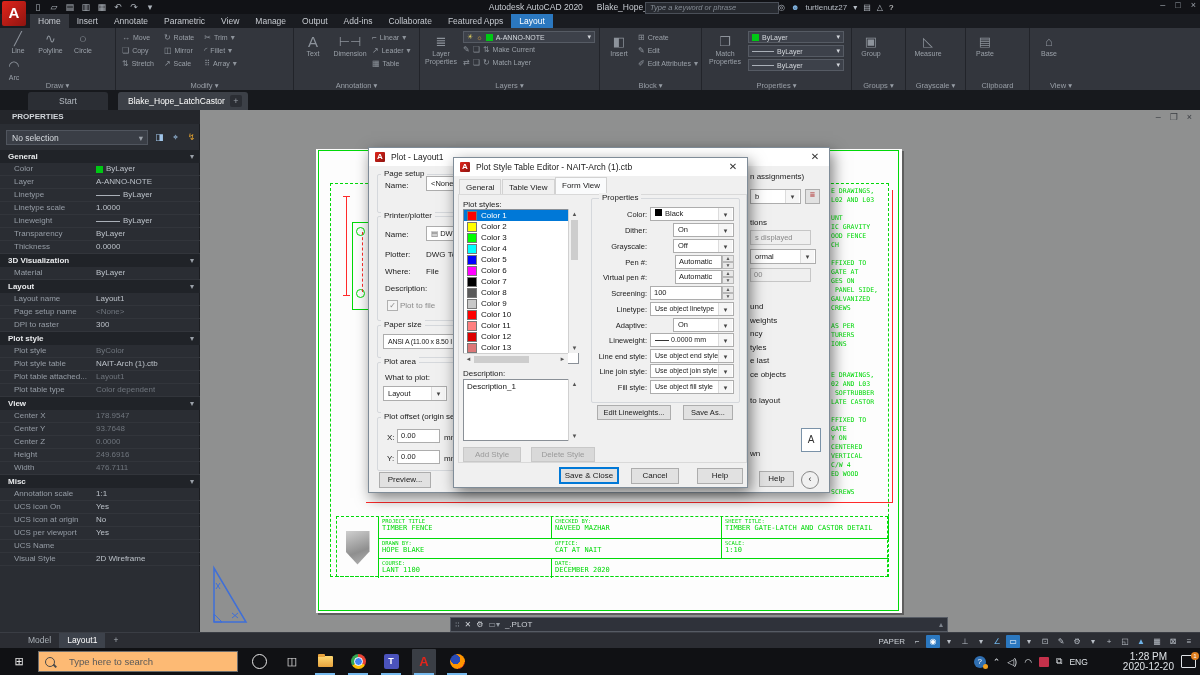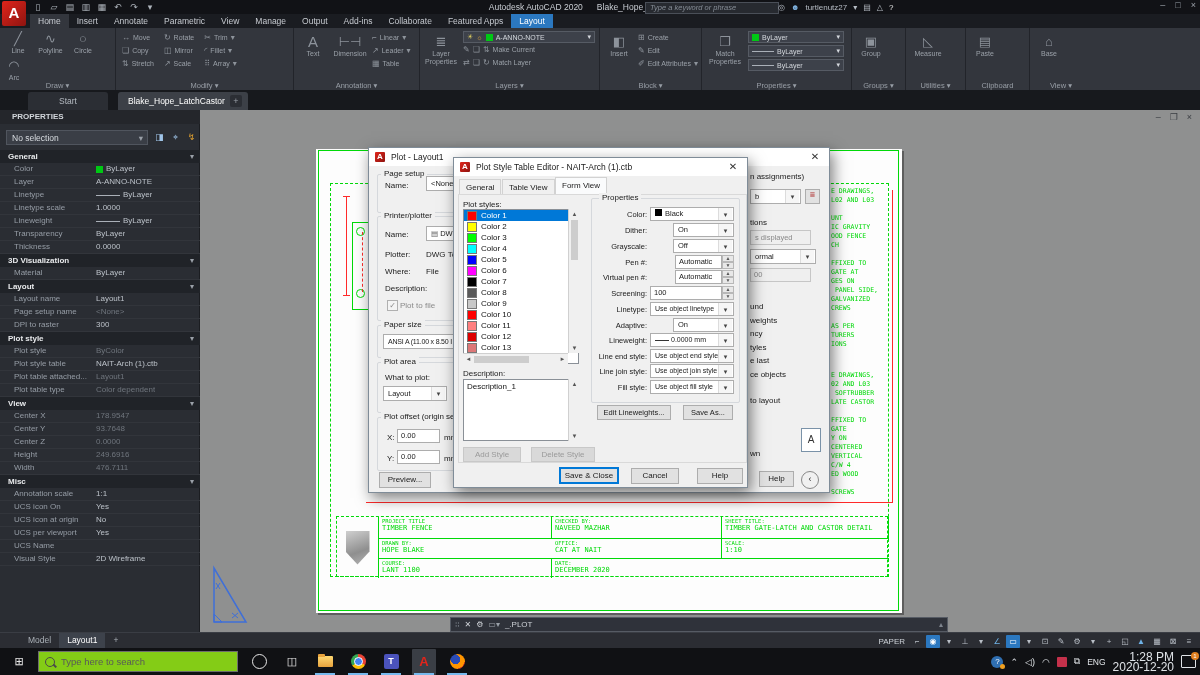--- a/index.html
+++ b/index.html
@@ -122,40 +122,40 @@
   #statusbar{left:0;top:632px;width:1200px;height:16px;background:#2b2d33;border-top:1px solid #3a3d44;box-sizing:border-box;display:flex;align-items:center;}
   .stab{font-size:8.5px;color:#aab0b7;padding:0 8px;height:16px;line-height:15px;}
   .stab.active{background:#3d424b;color:#fff;}
   #sticons{position:absolute;right:4px;top:0;height:16px;display:flex;align-items:center;gap:2px;}
   #sticons .sic{width:14px;height:13px;text-align:center;line-height:13px;color:#b9bfc7;font-size:8px;}
   #sticons .sic.on{background:#2b78c0;border-radius:1px;color:#fff;}
   #sticons .sic.blue{color:#6fb3e8;}
   #paperlbl{color:#ccd1d7;font-size:8px;margin-right:3px;}
   #taskbar{left:0;top:648px;width:1200px;height:27px;background:#101114;display:flex;align-items:center;}
   #startbtn{width:38px;text-align:center;color:#e8e8e8;font-size:11px;}
-  #tsearch{width:200px;height:21px;background:#84cc16;border:1px solid #6d6d6d;display:flex;align-items:center;gap:6px;box-sizing:border-box;padding-left:6px;}
+  #tsearch{width:200px;height:21px;background:#fdba74;border:1px solid #6d6d6d;display:flex;align-items:center;gap:14px;box-sizing:border-box;padding-left:6px;}
   #tsearch span{color:#595959;font-size:9.5px;}
   .mag{width:8px;height:8px;border:1.5px solid #4a4a4a;border-radius:50%;position:relative;flex:none;}
   .mag:after{content:"";position:absolute;left:7px;top:7px;width:4px;height:1.5px;background:#4a4a4a;transform:rotate(45deg);}
   .tbapp{position:relative;width:24px;height:26px;margin-left:9px;display:flex;align-items:center;justify-content:center;}
   .tbapp .ul{position:absolute;left:2px;right:2px;bottom:0;height:2px;background:#76b9ed;}
   .folder{width:15px;height:11px;background:linear-gradient(#ffd973,#e8a33d);border-radius:1px;position:relative;}
   .folder:before{content:"";position:absolute;left:0;top:-2px;width:7px;height:3px;background:#e8a33d;border-radius:1px 1px 0 0;}
   .chrome{width:15px;height:15px;border-radius:50%;background:conic-gradient(#ea4335 0 33%,#fbbc05 33% 66%,#34a853 66% 100%);position:relative;}
   .chrome:after{content:"";position:absolute;left:4px;top:4px;width:7px;height:7px;border-radius:50%;background:#4285f4;border:1px solid #fff;box-sizing:content-box;margin:-1px;}
   .teams{width:15px;height:15px;background:#4b53bc;border-radius:2px;color:#fff;font-size:9px;font-weight:bold;text-align:center;line-height:15px;}
   .acadbtn{background:#3a3e45;border-radius:1px;}
   .acada{color:#e0251b;font-weight:bold;font-size:13px;}
   .firefox{width:15px;height:15px;border-radius:50%;background:radial-gradient(circle at 35% 35%,#2a4bb5 0 35%,#ff9500 36% 70%,#e8431f 71%);}
   #tray{position:absolute;right:4px;top:0;height:27px;display:flex;align-items:center;gap:7px;color:#dfe3e7;font-size:8.5px;}
   .trayic{color:#dfe3e7;font-size:9px;}
   .tray-help{width:12px;height:12px;border-radius:50%;background:#2f6fb2;color:#fff;text-align:center;line-height:12px;font-size:8px;position:relative;}
   .tray-help:after{content:"";position:absolute;right:-2px;bottom:-1px;width:5px;height:5px;border-radius:50%;background:#f0a020;}
   .tray-red{width:10px;height:10px;background:#c4314b;border-radius:1px;}
-  #clock{text-align:right;line-height:10px;font-size:12px;}
+  #clock{text-align:center;line-height:10px;font-size:10px;margin-left:28px;}
   .notif{width:13px;height:11px;border:1px solid #dfe3e7;border-radius:1px;position:relative;}
   .notif:after{content:"1";position:absolute;right:-4px;top:-4px;width:8px;height:8px;background:#e08020;border-radius:50%;color:#fff;font-size:6px;text-align:center;line-height:8px;}
 </style>
 </head>
 <body>
 
 <div id="r">
 
   <div class="abs" id="titlebar"></div>
   <div class="abs" id="applogo">A</div>
@@ -388,21 +388,21 @@
           <span class="ic">▣</span>
           <span class="lb">Group</span>
         </span>
       <div class="plabel">Groups ▾</div>
     </div>
     <div class="panel" style="width:60px;padding:3px 0 0 4px;">
       <span class="bigbtn" style="width:36px;">
           <span class="ic">◺</span>
           <span class="lb">Measure</span>
         </span>
-      <div class="plabel">Utilities ▾</div>
+      <div class="plabel">Grayscale ▾</div>
     </div>
     <div class="panel" style="width:64px;padding:3px 0 0 4px;">
       <span class="bigbtn">
           <span class="ic">▤</span>
           <span class="lb">Paste</span>
         </span>
       <div class="plabel">Clipboard</div>
     </div>
     <div class="panel" style="width:62px;padding:3px 0 0 4px;border-right:none;">
       <span class="bigbtn">

